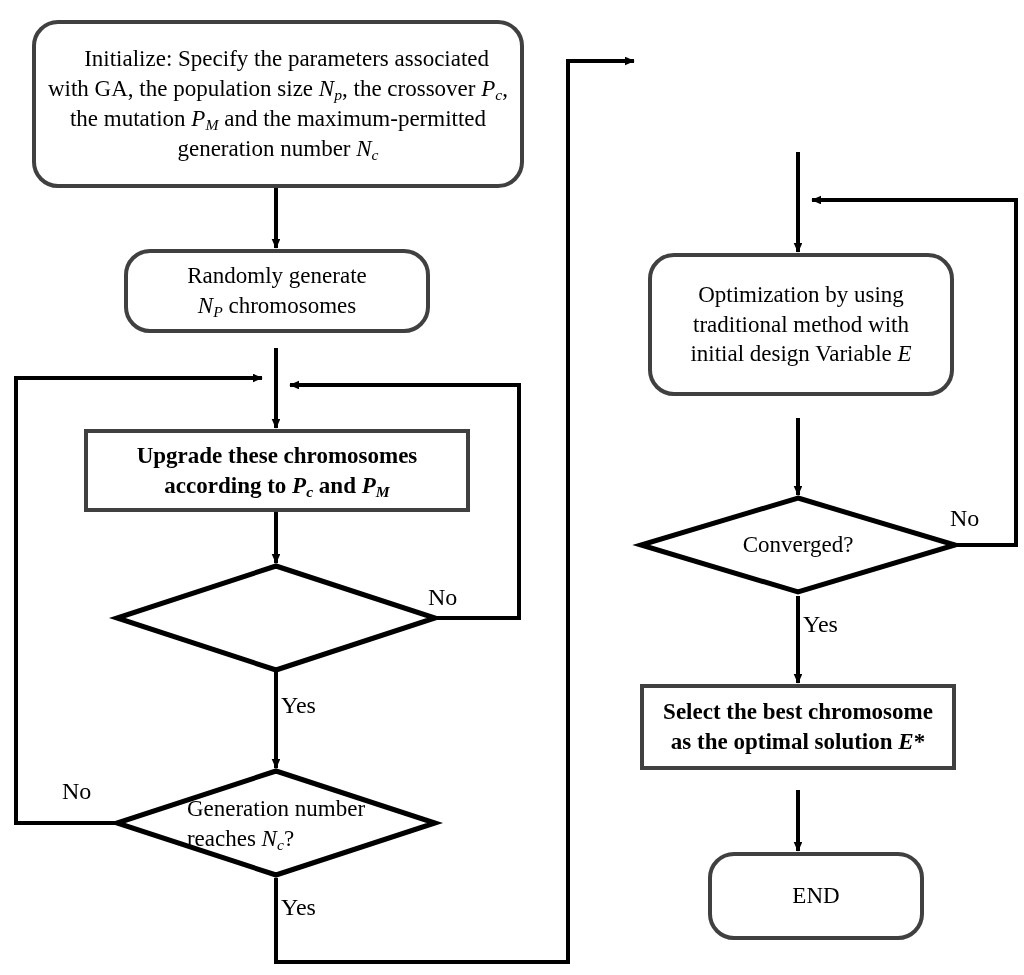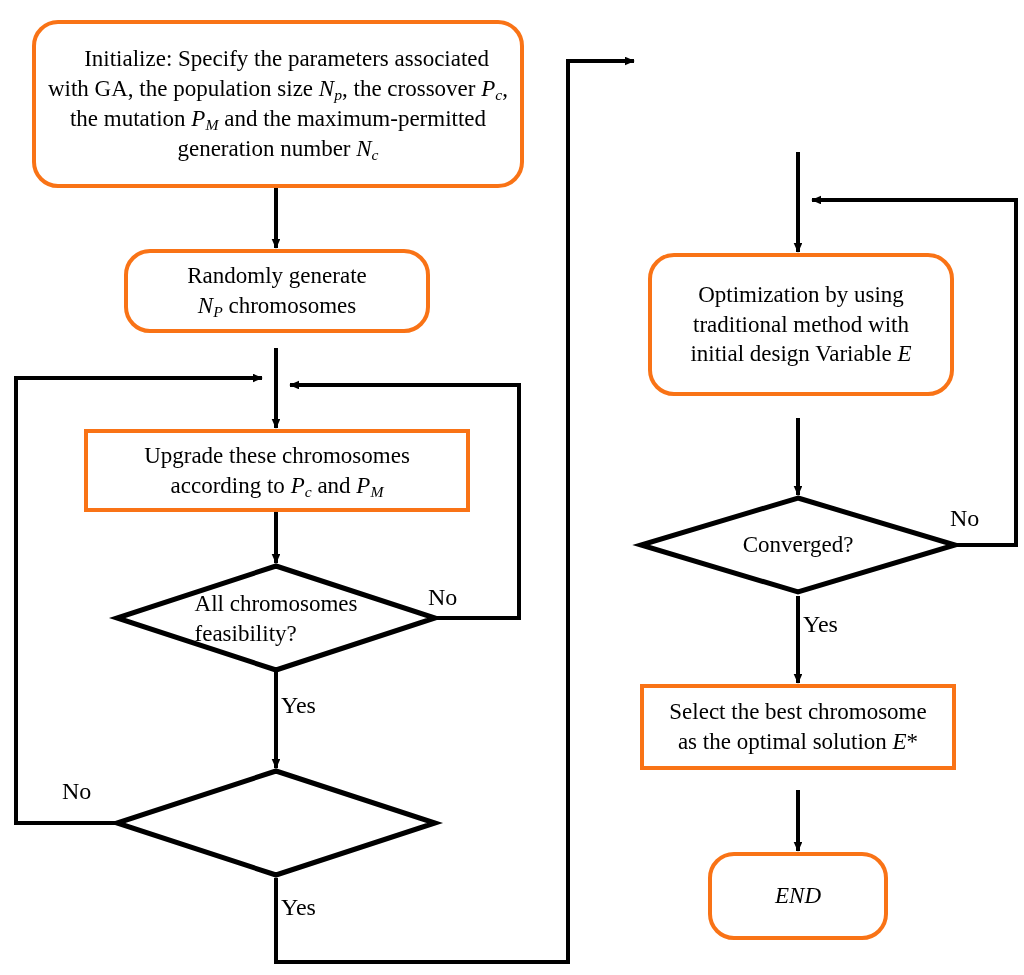--- a/index.html
+++ b/index.html
@@ -23,34 +23,35 @@
     position: absolute;
     left: 0;
     top: 0;
     width: 1024px;
     height: 975px;
     pointer-events: none;
   }
   .node {
     position: absolute;
     box-sizing: border-box;
-    border: 4px solid #f97316;
+    border: 4px solid #404040;
     background: #ffffff;
     display: flex;
     align-items: center;
     justify-content: center;
     text-align: center;
     line-height: 1.30;
     color: #000000;
   }
   .node.rounded {
     border-radius: 26px;
   }
   .node.rect {
     border-radius: 0;
+    font-weight: bold;
   }
   .node .txt {
     display: block;
     width: 100%;
     padding: 0 10px;
     box-sizing: border-box;
   }
   
   .diamond-label {
     position: absolute;
@@ -139,45 +140,45 @@
       Randomly generate<br><var>N</var><sub>P</sub>&nbsp;chromosomes
     </span>
   </div>
 
   <div class="node rect" style="left:84px; top:429px; width:386px; height:83px; font-size:23px;">
     <span class="txt">
       Upgrade these chromosomes<br>according to <var>P</var><sub>c</sub> and <var>P</var><sub>M</sub>
     </span>
   </div>
 
-  <div class="diamond-label" style="left:146px; top:588px; width:260px; height:62px; font-size:23px;">
+
+  <div class="diamond-label" style="left:146px; top:793px; width:260px; height:62px; font-size:23px;">
     <span>
-      All chromosomes<br>feasibility?
+      Generation number<br>reaches <var>N</var><sub>c</sub>?
     </span>
   </div>
-
 
 
   <div class="node rounded" style="left:648px; top:253px; width:306px; height:143px; font-size:23px;">
     <span class="txt">
       Optimization by using<br>traditional method with<br>initial design Variable <var>E</var>
     </span>
   </div>
 
   <div class="diamond-label" style="left:678px; top:528px; width:240px; height:34px; font-size:23px;">
     <span>Converged?</span>
   </div>
 
   <div class="node rect" style="left:640px; top:684px; width:316px; height:86px; font-size:23px;">
     <span class="txt">
       Select the best chromosome<br>as the optimal solution <var>E</var>*
     </span>
   </div>
 
-  <div class="node rounded" style="left:708px; top:852px; width:180px; height:88px; font-size:23px;font-style:italic;">
+  <div class="node rounded" style="left:708px; top:852px; width:216px; height:88px; font-size:23px;">
     <span class="txt">END</span>
   </div>
 
   <div class="edge-label" style="left:428px; top:584px; font-size:24px;">No</div>
 
   <div class="edge-label" style="left:281px; top:692px; font-size:24px;">Yes</div>
 
   <div class="edge-label" style="left:62px; top:778px; font-size:24px;">No</div>
 
   <div class="edge-label" style="left:281px; top:894px; font-size:24px;">Yes</div>

